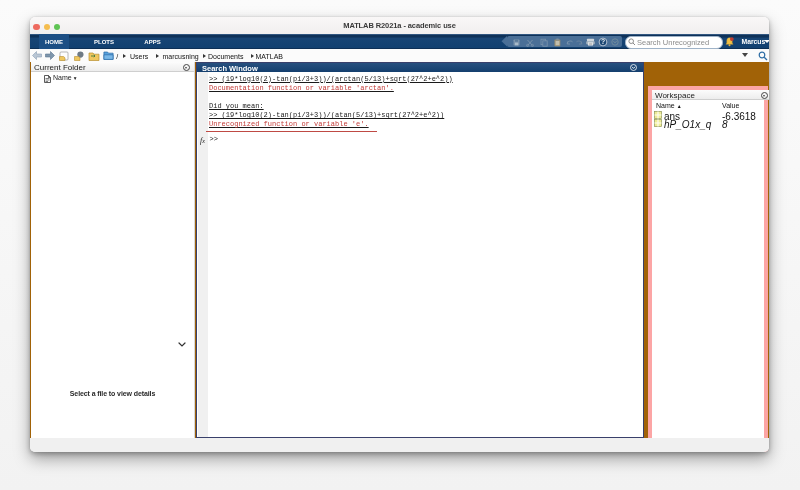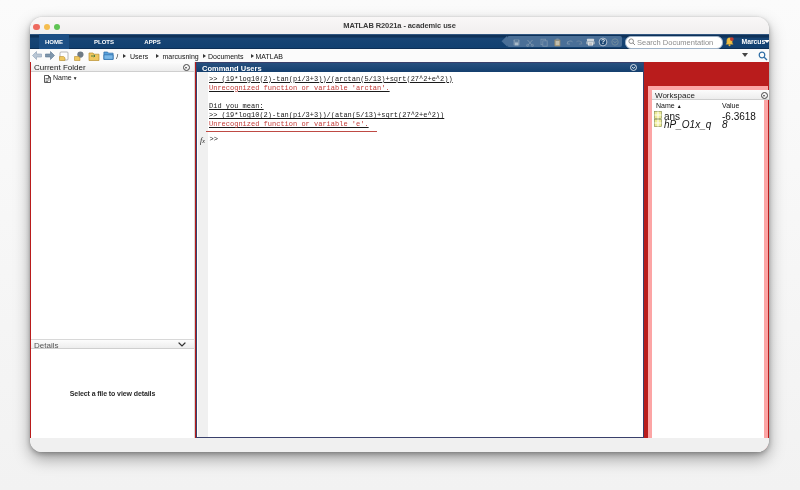--- a/index.html
+++ b/index.html
@@ -1,37 +1,37 @@
 <!DOCTYPE html>
 <html><head>
 <meta charset="utf-8">
 <style>
   html,body{margin:0;padding:0;}
   body{width:800px;height:490px;background:#f7f7f7;font-family:"Liberation Sans",sans-serif;overflow:hidden;}
   #stage{position:relative;width:800px;height:490px;background:linear-gradient(#fbfbfb,#f2f2f2);}
   .abs{position:absolute;}
-  .win{position:absolute;left:30px;top:17px;width:739px;height:435px;border-radius:12px;background:#fff;
+  .win{position:absolute;left:30px;top:17px;width:739px;height:435px;border-radius:5px;background:#fff;
        box-shadow:0 7px 16px rgba(0,0,0,0.34), 0 2px 5px rgba(0,0,0,0.26), 0 0 1px rgba(0,0,0,0.28);overflow:hidden;}
   
   .titlebar{position:absolute;left:0;top:0;width:739px;height:17px;background:linear-gradient(#f9f7f7,#f1efef);}
   .light{position:absolute;top:6.5px;width:6.4px;height:6.4px;border-radius:50%;}
   .title{position:absolute;top:4.2px;left:0;width:739px;text-align:center;font-size:7.5px;line-height:9px;font-weight:bold;color:#3a3a3a;letter-spacing:-0.1px;}
   
   .strip{position:absolute;left:0;top:17px;width:739px;height:14.5px;background:linear-gradient(180deg,#30557f 0px,#30557f 1.4px,#0e3158 1.4px,#0e3158 2.8px,#174474 4.5px,#114070 100%);box-shadow:inset 0 -1px 0 #0d2f55;}
   .tab{position:absolute;top:0;height:14.5px;line-height:16.5px;text-align:center;color:#fff;font-size:6px;font-weight:bold;letter-spacing:0px;}
   .qa{position:absolute;left:477px;top:2px;width:115px;height:10.5px;background:#4a6f97;border-radius:2px;}
   .searchbox{position:absolute;left:595px;top:1.6px;width:96px;height:11px;background:#fff;border-radius:6px;border:0.5px solid #9fb3c8;}
   .bell{position:absolute;left:695px;top:2.8px;width:9px;height:10px;}
   .user{position:absolute;left:711.5px;top:0px;width:28px;height:14.5px;line-height:15px;color:#fff;font-size:6.8px;font-weight:bold;}
   
   .navrow{position:absolute;left:0;top:31.5px;width:739px;height:13.5px;background:#fbfbfb;}
   .crumb{position:absolute;top:3.2px;height:9px;line-height:9px;font-size:7px;color:#111;}
   .csep{position:absolute;top:5px;width:0;height:0;border-left:3px solid #333;border-top:2.5px solid transparent;border-bottom:2.5px solid transparent;}
   
-  .pz{position:absolute;left:0;top:45px;width:739px;height:375.5px;background:#b91c1c;}
+  .pz{position:absolute;left:0;top:45px;width:739px;height:375.5px;background:#a16207;}
   .panelhead{position:absolute;height:10px;background:linear-gradient(#fcfcfc,#ededed);border-bottom:1px solid #cfcfcf;box-sizing:border-box;font-size:8px;color:#1a1a1a;}
   .gear{position:absolute;width:7px;height:7px;border:0.8px solid #444;border-radius:50%;box-sizing:border-box;}
   .gear:after{content:"";position:absolute;left:1.4px;top:2px;border-left:1.8px solid transparent;border-right:1.8px solid transparent;border-top:2.6px solid #444;}
   
   .lp{position:absolute;left:1px;top:0;width:163px;height:375.5px;background:#fff;border-right:1px solid #d8d8d8;box-sizing:content-box;}
   
   .cw{position:absolute;left:166px;top:0;width:448px;height:375.5px;background:#fff;border:1px solid #39406b;box-sizing:border-box;}
   .cwhead{position:absolute;left:0;top:0;width:100%;height:9px;background:linear-gradient(#27507f,#143f6e);color:#fff;font-size:7.5px;font-weight:bold;}
   .mono{font-family:"Liberation Mono",monospace;font-size:7px;line-height:9.15px;}
   .red{color:#c23b38;}
@@ -94,21 +94,21 @@
           <text x="97" y="8.4" text-anchor="middle" font-size="6.8" font-weight="bold" fill="#e8edf2" font-family="Liberation Sans">?</text>
 
         <circle cx="109" cy="6" r="3.2" fill="none" stroke="#76909f" stroke-width="0.8"></circle>
           <path d="M107.4 5.1 L109 6.9 L110.6 5.1" fill="none" stroke="#76909f" stroke-width="0.9"></path>
       </svg>
       <div class="searchbox"></div>
       <svg class="abs" style="left:598px;top:3.5px;" width="8" height="8" viewBox="0 0 8 8">
           <circle cx="3.2" cy="3.2" r="2.3" fill="none" stroke="#8a8a8a" stroke-width="1"></circle>
           <line x1="5" y1="5" x2="7" y2="7" stroke="#8a8a8a" stroke-width="1"></line>
         </svg>
-      <div class="abs" style="left:607px;top:3.8px;font-size:7.5px;color:#8c8c8c;">Search Documentation</div>
+      <div class="abs" style="left:607px;top:3.8px;font-size:7.5px;color:#8c8c8c;">Search Unrecognized</div>
       <svg class="bell" viewBox="0 0 10 11">
           <path d="M5 0.8 C7.3 0.8 8 2.4 8 4.2 L8 6.6 L9 8 L1 8 L2 6.6 L2 4.2 C2 2.4 2.7 0.8 5 0.8 Z" fill="#f2c044" stroke="#c29a35" stroke-width="0.5"></path>
           <circle cx="5" cy="9" r="1.1" fill="#e3b23e"></circle>
           <circle cx="7.6" cy="2.3" r="2.1" fill="#bf3d31"></circle>
         </svg>
       <div class="user">Marcus</div>
       <div class="abs" style="left:734px;top:5.8px;width:0;height:0;border-top:3.5px solid #fff;border-left:3px solid transparent;border-right:3px solid transparent;"></div>
     </div>
 
     <div class="navrow">
@@ -159,38 +159,37 @@
       <div class="lp">
         <div class="panelhead" style="left:0;top:0;width:163px;padding:1px 0 0 3px;">Current Folder</div>
         <div class="gear" style="left:152px;top:1.5px;"></div>
         <svg class="abs" style="left:13px;top:12.5px;" width="7" height="8" viewBox="0 0 7 8">
             <path d="M0.5 0.5 L4.5 0.5 L6.5 2.5 L6.5 7.5 L0.5 7.5 Z" fill="#fff" stroke="#333" stroke-width="0.8"></path>
             <path d="M4.5 0.5 L4.5 2.5 L6.5 2.5" fill="none" stroke="#333" stroke-width="0.8"></path>
             <path d="M1.5 3.5 L5.5 3.5 M1.5 5 L5.5 5 M1.5 6.5 L4 6.5" stroke="#333" stroke-width="0.6"></path>
           </svg>
         <div class="abs" style="left:22px;top:12px;font-size:7px;color:#222;">Name <span style="font-size:5.5px;">▾</span></div>
 
-        <div class="panelhead" style="left:0;top:277px;width:163px;padding:1px 0 0 3px;border-top:1px solid #d8d8d8;color:#555;">Details</div>
         <svg class="abs" style="left:147px;top:280px;" width="8" height="5.5" viewBox="0 0 8 5.5">
             <path d="M1 1 L4 4 L7 1" fill="none" stroke="#333" stroke-width="1.2" stroke-linecap="round"></path>
           </svg>
         <div class="abs" style="left:0;top:327.5px;width:163px;text-align:center;font-size:7px;font-weight:600;letter-spacing:-0.1px;color:#2a2a2a;">Select a file to view details</div>
       </div>
 
       <div class="cw">
         <div class="cwhead">
-            <span style="position:absolute;left:5px;top:0.5px;">Command Users</span>
+            <span style="position:absolute;left:5px;top:0.5px;">Search Window</span>
           </div>
         <svg class="abs" style="left:433px;top:1px;" width="7" height="7" viewBox="0 0 7 7">
             <circle cx="3.5" cy="3.5" r="3" fill="none" stroke="#fff" stroke-width="0.8"></circle>
             <path d="M2 2.8 L3.5 4.4 L5 2.8" fill="none" stroke="#fff" stroke-width="0.9"></path>
           </svg>
         <div class="abs" style="left:1px;top:9px;width:10px;height:365px;background:#f0f0f0;"></div>
         <div class="abs mono" style="left:12px;top:11.5px;color:#1a1a1a;white-space:pre;text-decoration:underline;">&gt;&gt; (19*log10(2)-tan(pi/3+3))/(arctan(5/13)+sqrt(27^2+e^2))
-<span class="red">Unrecognized function or variable 'arctan'.</span>
+<span class="red">Documentation function or variable 'arctan'.</span>
 
 Did you mean:
 &gt;&gt; (19*log10(2)-tan(pi/3+3))/(atan(5/13)+sqrt(27^2+e^2))
 <span class="red">Unrecognized function or variable 'e'.</span></div>
         <div class="abs" style="left:8.5px;top:67.8px;width:171px;height:1.4px;background:#bf4a44;"></div>
         <div class="abs fxg" style="left:3px;top:73px;">f<span style="font-size:6px;">x</span></div>
         <div class="abs mono" style="left:12.5px;top:72px;color:#1a1a1a;">&gt;&gt;</div>
       </div>
 
       <div class="ws">

